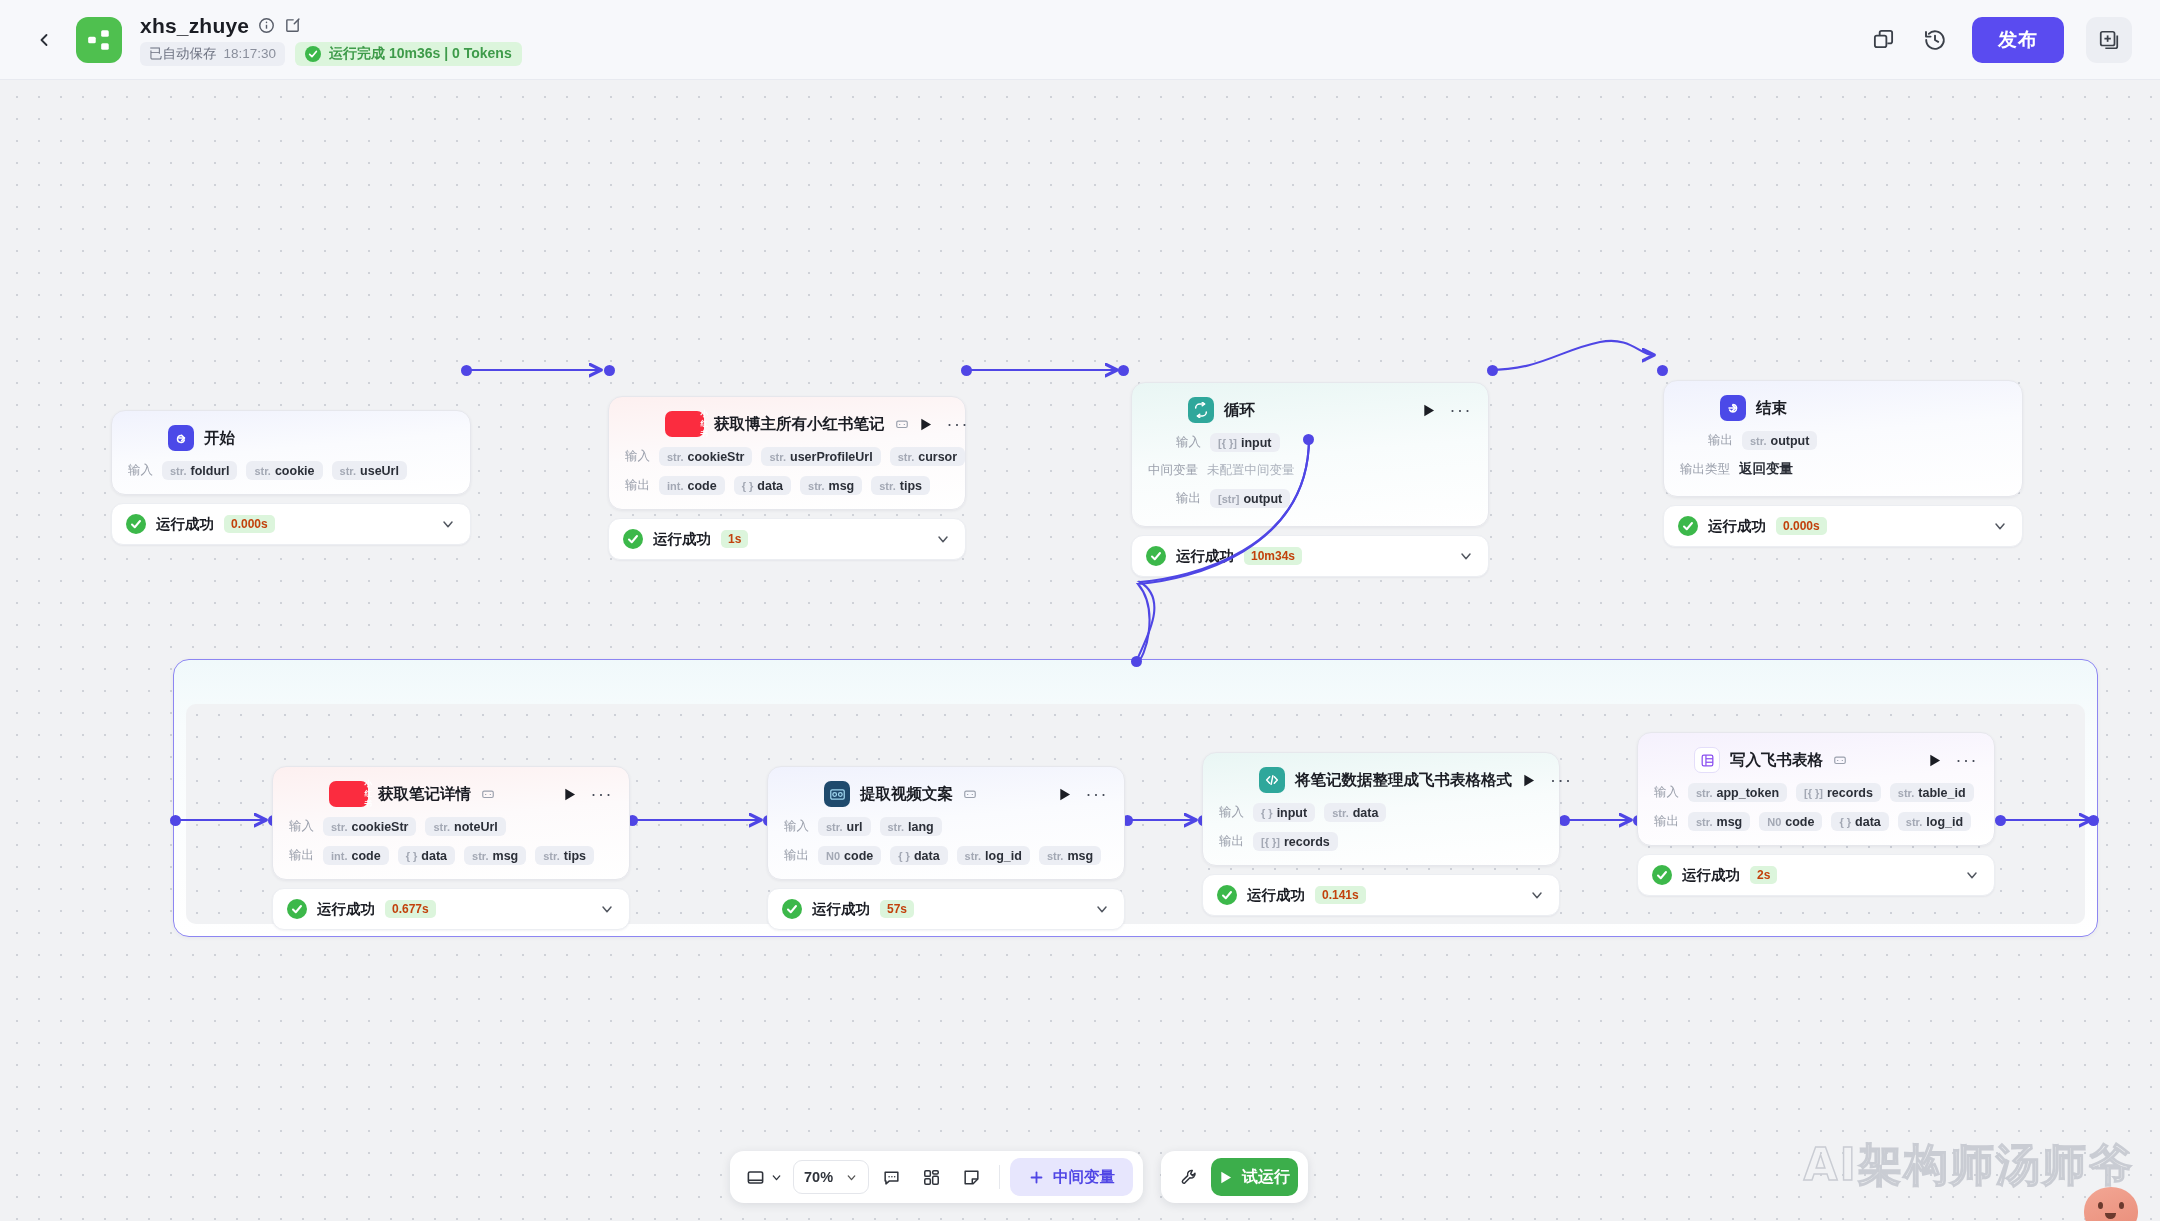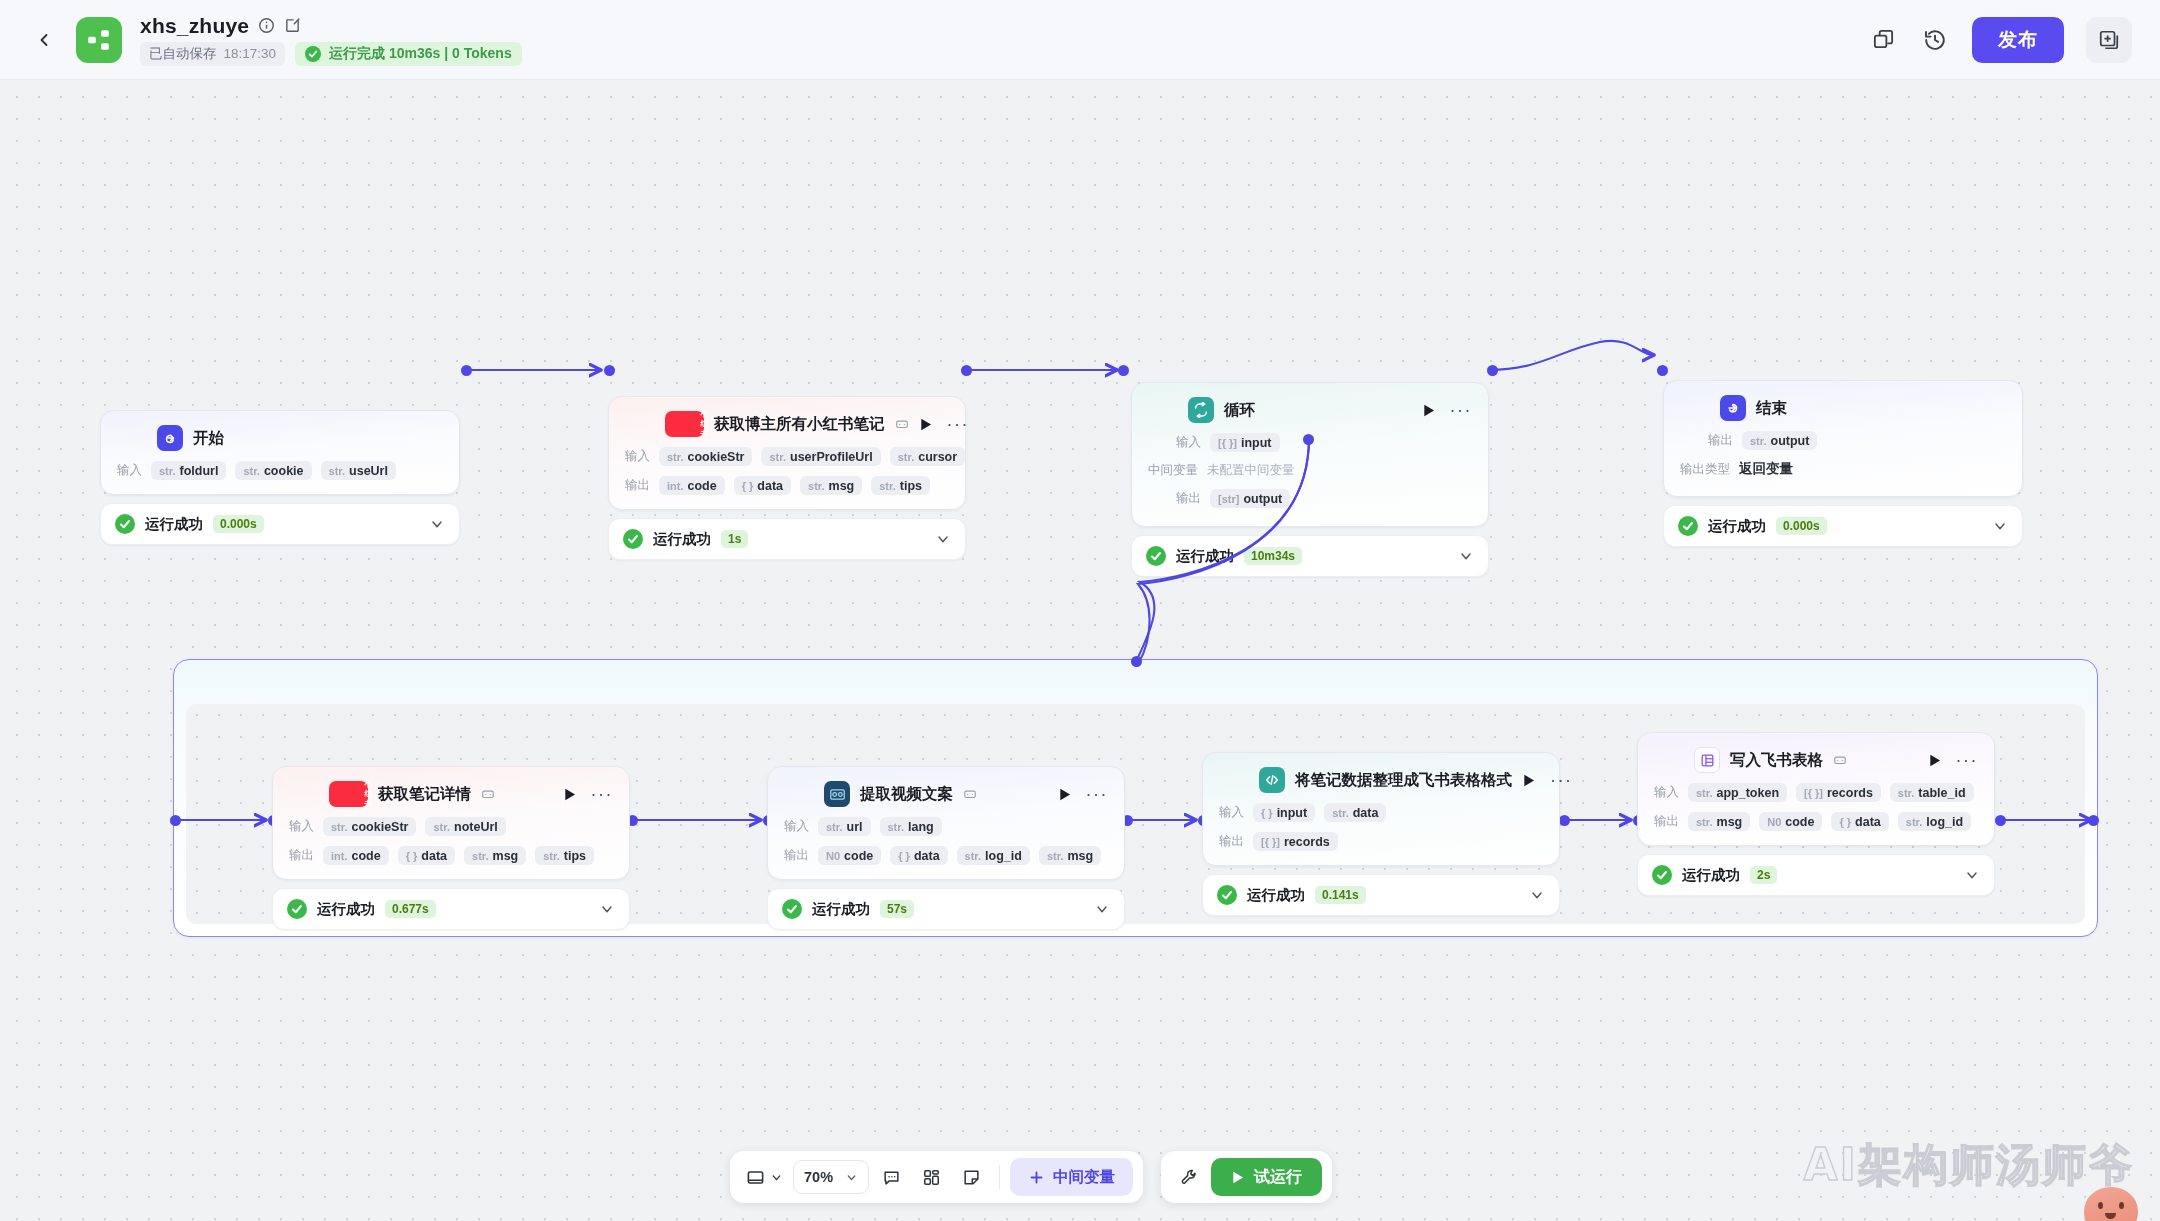--- a/index.html
+++ b/index.html
@@ -118,21 +118,21 @@
     margin-top:8px;
     background:#fff; border:1px solid #eceef2; border-radius:12px;
     height:42px; display:flex; align-items:center; padding:0 14px; gap:10px;
     box-shadow:0 1px 2px rgba(20,25,50,.05);
   }
   .status .ok{
     width:20px;height:20px;border-radius:50%;background:#3cb84a;flex:none;
     display:flex;align-items:center;justify-content:center;
   }
   .status .lbl{ font-size:14.5px; font-weight:700; color:#1b1d24; }
-  .status .dur{ background:#dcf5dc; color:#4d7c0f; font-size:12px; font-weight:700;
+  .status .dur{ background:#dcf5dc; color:#c2410c; font-size:12px; font-weight:700;
                 padding:2px 7px; border-radius:5px;}
   .status .chev{ margin-left:auto; color:#51565f; display:flex;}
 
   
   .loopbody{
     position:absolute;
     border:1.6px solid #8d86f2;
     border-radius:16px;
     background:linear-gradient(180deg,#f0f9fb 0%, #f8fcfd 24%, #ffffff 100%);
     box-shadow:0 1px 4px rgba(20,25,50,.05);
@@ -172,21 +172,21 @@
   }
   .zoom-val{ font-size:14.5px;color:#2f333b;font-weight:600;}
   .divider{ width:1px;height:24px;background:#e6e8ed;margin:0 6px;}
   .addnode{
     background:#e7e6fd; color:#5046e5; font-weight:700; font-size:15.5px;
     border-radius:10px; padding:0 18px; height:38px;
     display:flex;align-items:center;gap:8px; cursor:pointer;
   }
   .tryrun{
     background:#3cae4b; color:#fff; font-weight:700; font-size:16px;
-    border-radius:10px; padding:0 20px; height:38px;
+    border-radius:10px; padding:0 8px; height:38px;
     display:flex;align-items:center;gap:9px; cursor:pointer;
   }
 
   
   .watermark{
     position:absolute; right:26px; bottom:26px; z-index:20;
     font-size:44px; font-weight:700; letter-spacing:2px;
     color:transparent;
     -webkit-text-stroke:1.4px #c9ccd3;
     font-family:"DejaVu Sans", sans-serif;
@@ -317,21 +317,21 @@
   <div class="port" style="left:268px; top:735px;"></div>
   <div class="port" style="left:627px; top:735px;"></div>
   <div class="port" style="left:763px; top:735px;"></div>
   <div class="port" style="left:1122px; top:735px;"></div>
   <div class="port" style="left:1198px; top:735px;"></div>
   <div class="port" style="left:1559px; top:735px;"></div>
   <div class="port" style="left:1633px; top:735px;"></div>
   <div class="port" style="left:1995px; top:735px;"></div>
   <div class="port" style="left:2088px; top:735px;"></div>
 
-  <div class="node" style="left:100px; top:330px; width:360px;text-align:center;">
+  <div class="node" style="left:111px; top:330px; width:360px;text-align:center;">
     <div class="card blue">
       <div class="card-head">
         <span class="nicon indigo">
           <svg width="16" height="16" viewBox="0 0 24 24" fill="none" stroke="#fff" stroke-width="2.3" stroke-linecap="round">
               <path d="M17 12H9"></path>
               <path d="M12.5 8.2A5.2 5.2 0 1 0 17 15"></path>
               <polyline points="13 8 17 12 13 16" fill="none"></polyline>
             </svg>
         </span>
         <span class="ntitle">开始</span>

